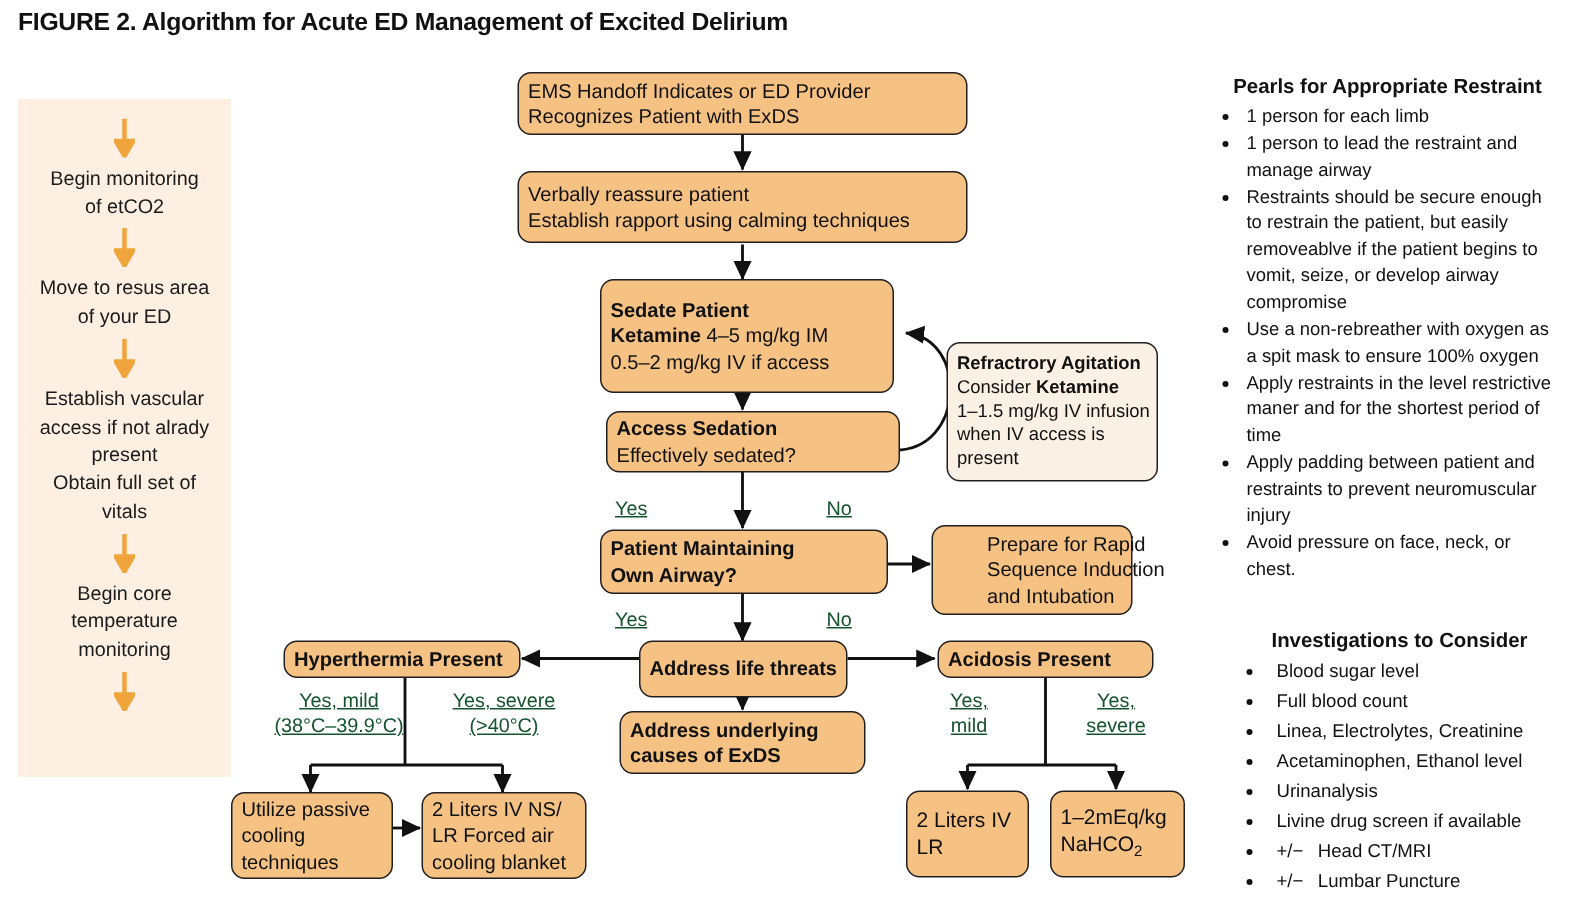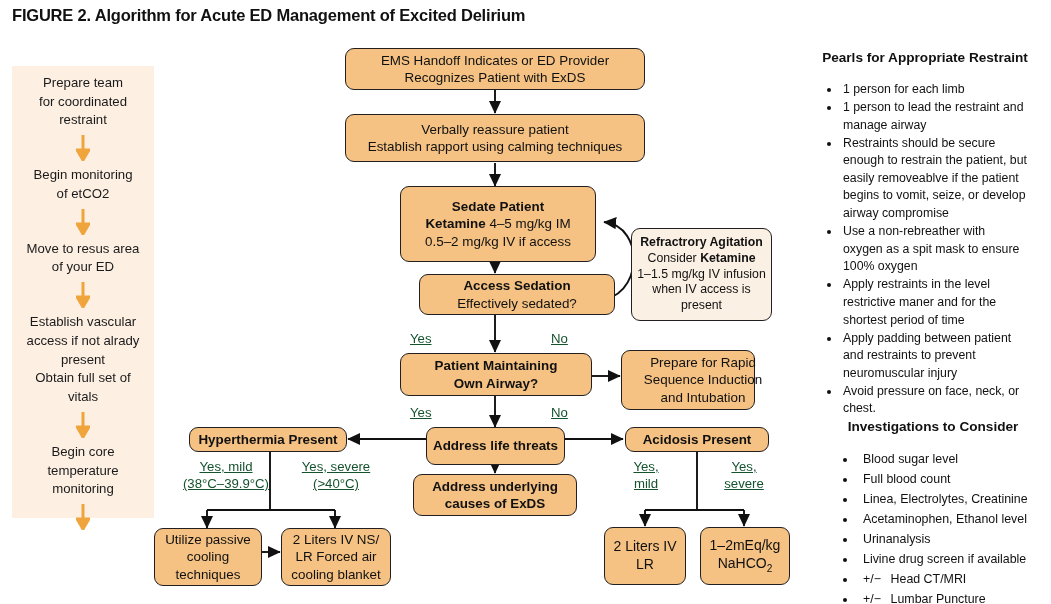--- a/index.html
+++ b/index.html
@@ -40,21 +40,21 @@
     width: 14px; height: 26px;
   }
 
   
   .node {
     position: absolute;
     background: #F5C283;
     border: 1.6px solid #231f20;
     border-radius: 9px;
     display: flex; flex-direction: column;
-    align-items: center; justify-content: center;
+    align-items: flex-start; justify-content: center;
     text-align: center;
     font-size: 13.4px;
     line-height: 1.28;
     padding: 3px 6px;
   }
   .node.bold { font-weight: bold; }
   .node .b { font-weight: bold; }
   .node.cream { background: #FBF0E4; }
   .node .ln { display: block; white-space: nowrap; }
 
@@ -76,41 +76,36 @@
     pointer-events: none;
   }
 
   
   .panel { position: absolute; }
   .panel-title {
     font-size: 13.6px; font-weight: bold; text-align: center;
     margin-bottom: 4px;
   }
   .panel ul {
-    margin: 16px; padding-left: 19px;
+    margin: 4px; padding-left: 19px;
     font-size: 12.3px; line-height: 1.43;
   }
   .panel li { margin-bottom: 0.5px; padding-left: 2px; }
   #investigations ul { font-size: 12.4px; line-height: 1.57; }
   #investigations li { padding-left: 6px; }
   sub { font-size: 0.72em; }
 </style>
 </head>
 <body>
 
 <div id="figure-title">
   <span class="label">FIGURE 2.</span><span> Algorithm for Acute ED Management of Excited Delirium</span>
 </div>
 
 <div id="prep-column">
-    <div class="prep-step">
-      <div>Prepare team</div>
-      <div>for coordinated</div>
-      <div>restraint</div>
-    </div>
     <svg class="prep-arrow" viewBox="0 0 14 26">
       <path d="M7,0 L7,16 M1.2,15 L7,25 L12.8,15 Z" stroke="#F0A43C" stroke-width="3" fill="#F0A43C"></path>
     </svg>
     <div class="prep-step">
       <div>Begin monitoring</div>
       <div>of etCO2</div>
     </div>
     <svg class="prep-arrow" viewBox="0 0 14 26">
       <path d="M7,0 L7,16 M1.2,15 L7,25 L12.8,15 Z" stroke="#F0A43C" stroke-width="3" fill="#F0A43C"></path>
     </svg>
@@ -196,21 +191,21 @@
   <span class="ln">Verbally reassure patient</span>
   <span class="ln">Establish rapport using calming techniques</span>
 </div>
 
 <div class="node" style="left:400px; top:186px; width:196px; height:76px;">
   <span class="ln b">Sedate Patient</span>
   <span class="ln"><b>Ketamine</b><span> 4–5 mg/kg IM</span></span>
   <span class="ln">0.5–2 mg/kg IV if access</span>
 </div>
 
-<div class="node" style="left:419px; top:274px; width:196px; height:41px;">
+<div class="node" style="left:404px; top:274px; width:196px; height:41px;">
   <span class="ln b">Access Sedation</span>
   <span class="ln">Effectively sedated?</span>
 </div>
 
 <div class="node cream" style="left:631px; top:228px; width:141px; height:93px; font-size:12.3px;">
   <span class="ln b">Refractrory Agitation</span>
   <span class="ln"><span>Consider </span><b>Ketamine</b></span>
   <span class="ln">1–1.5 mg/kg IV infusion</span>
   <span class="ln">when IV access is</span>
   <span class="ln">present</span>

